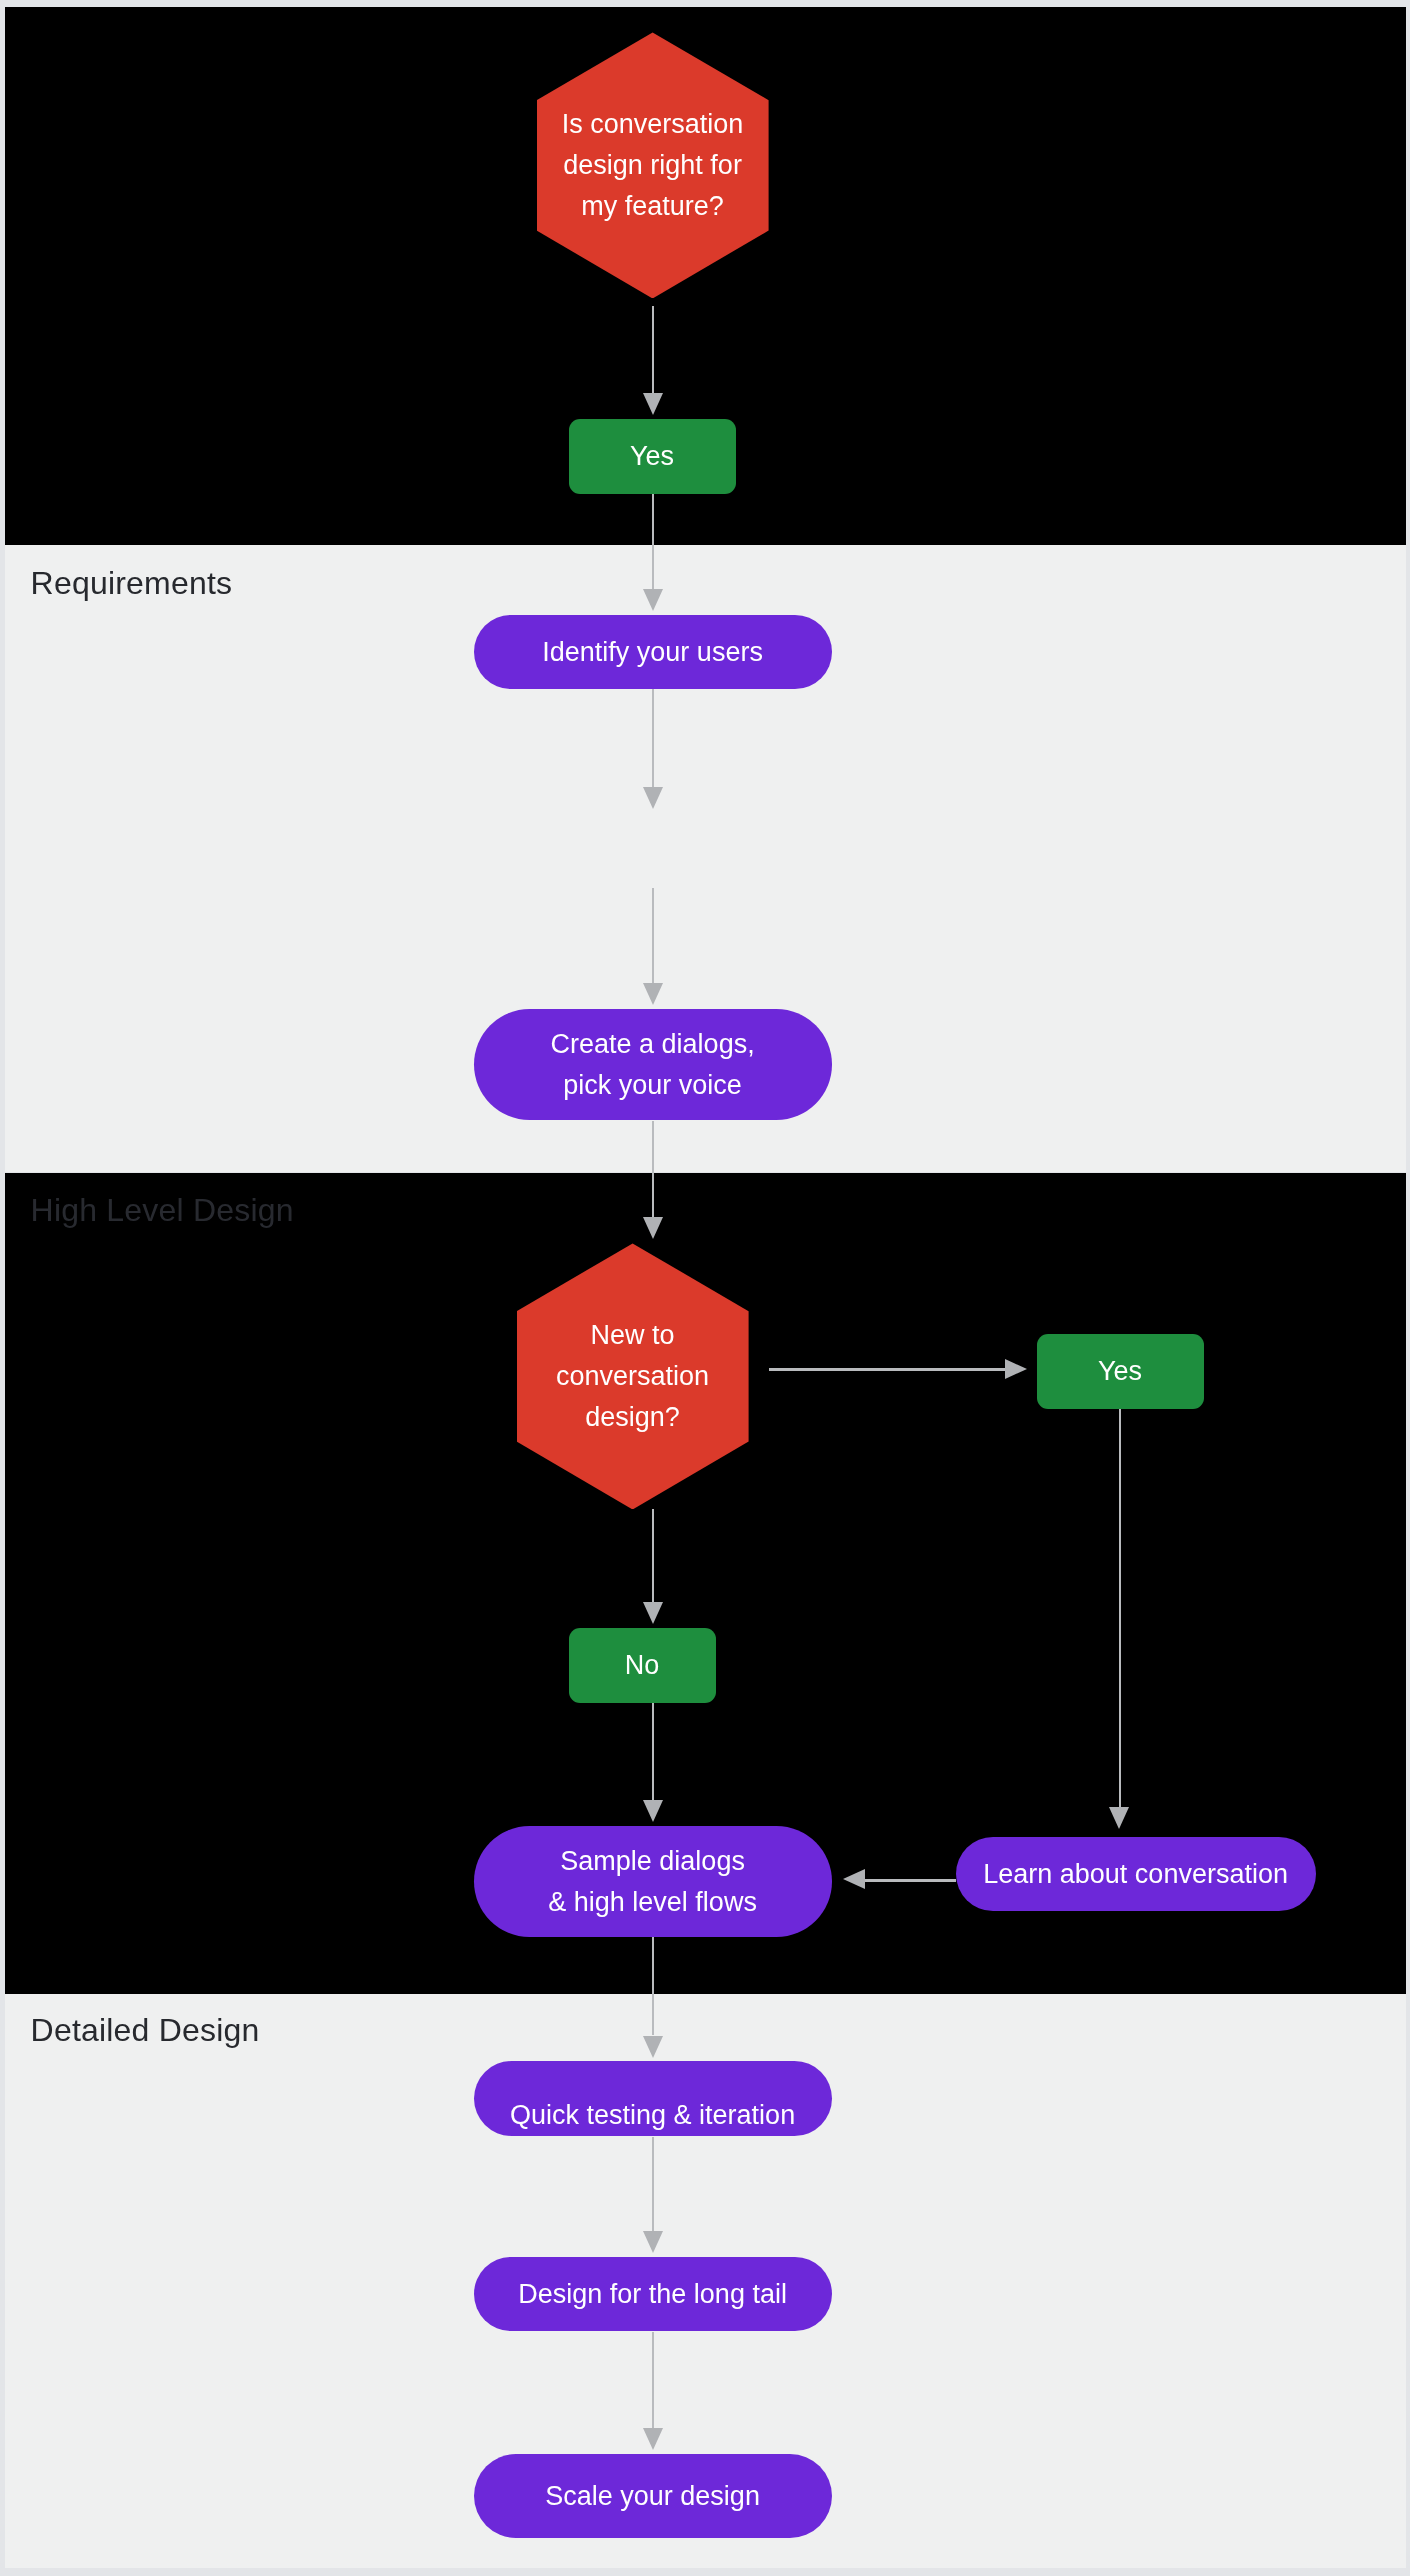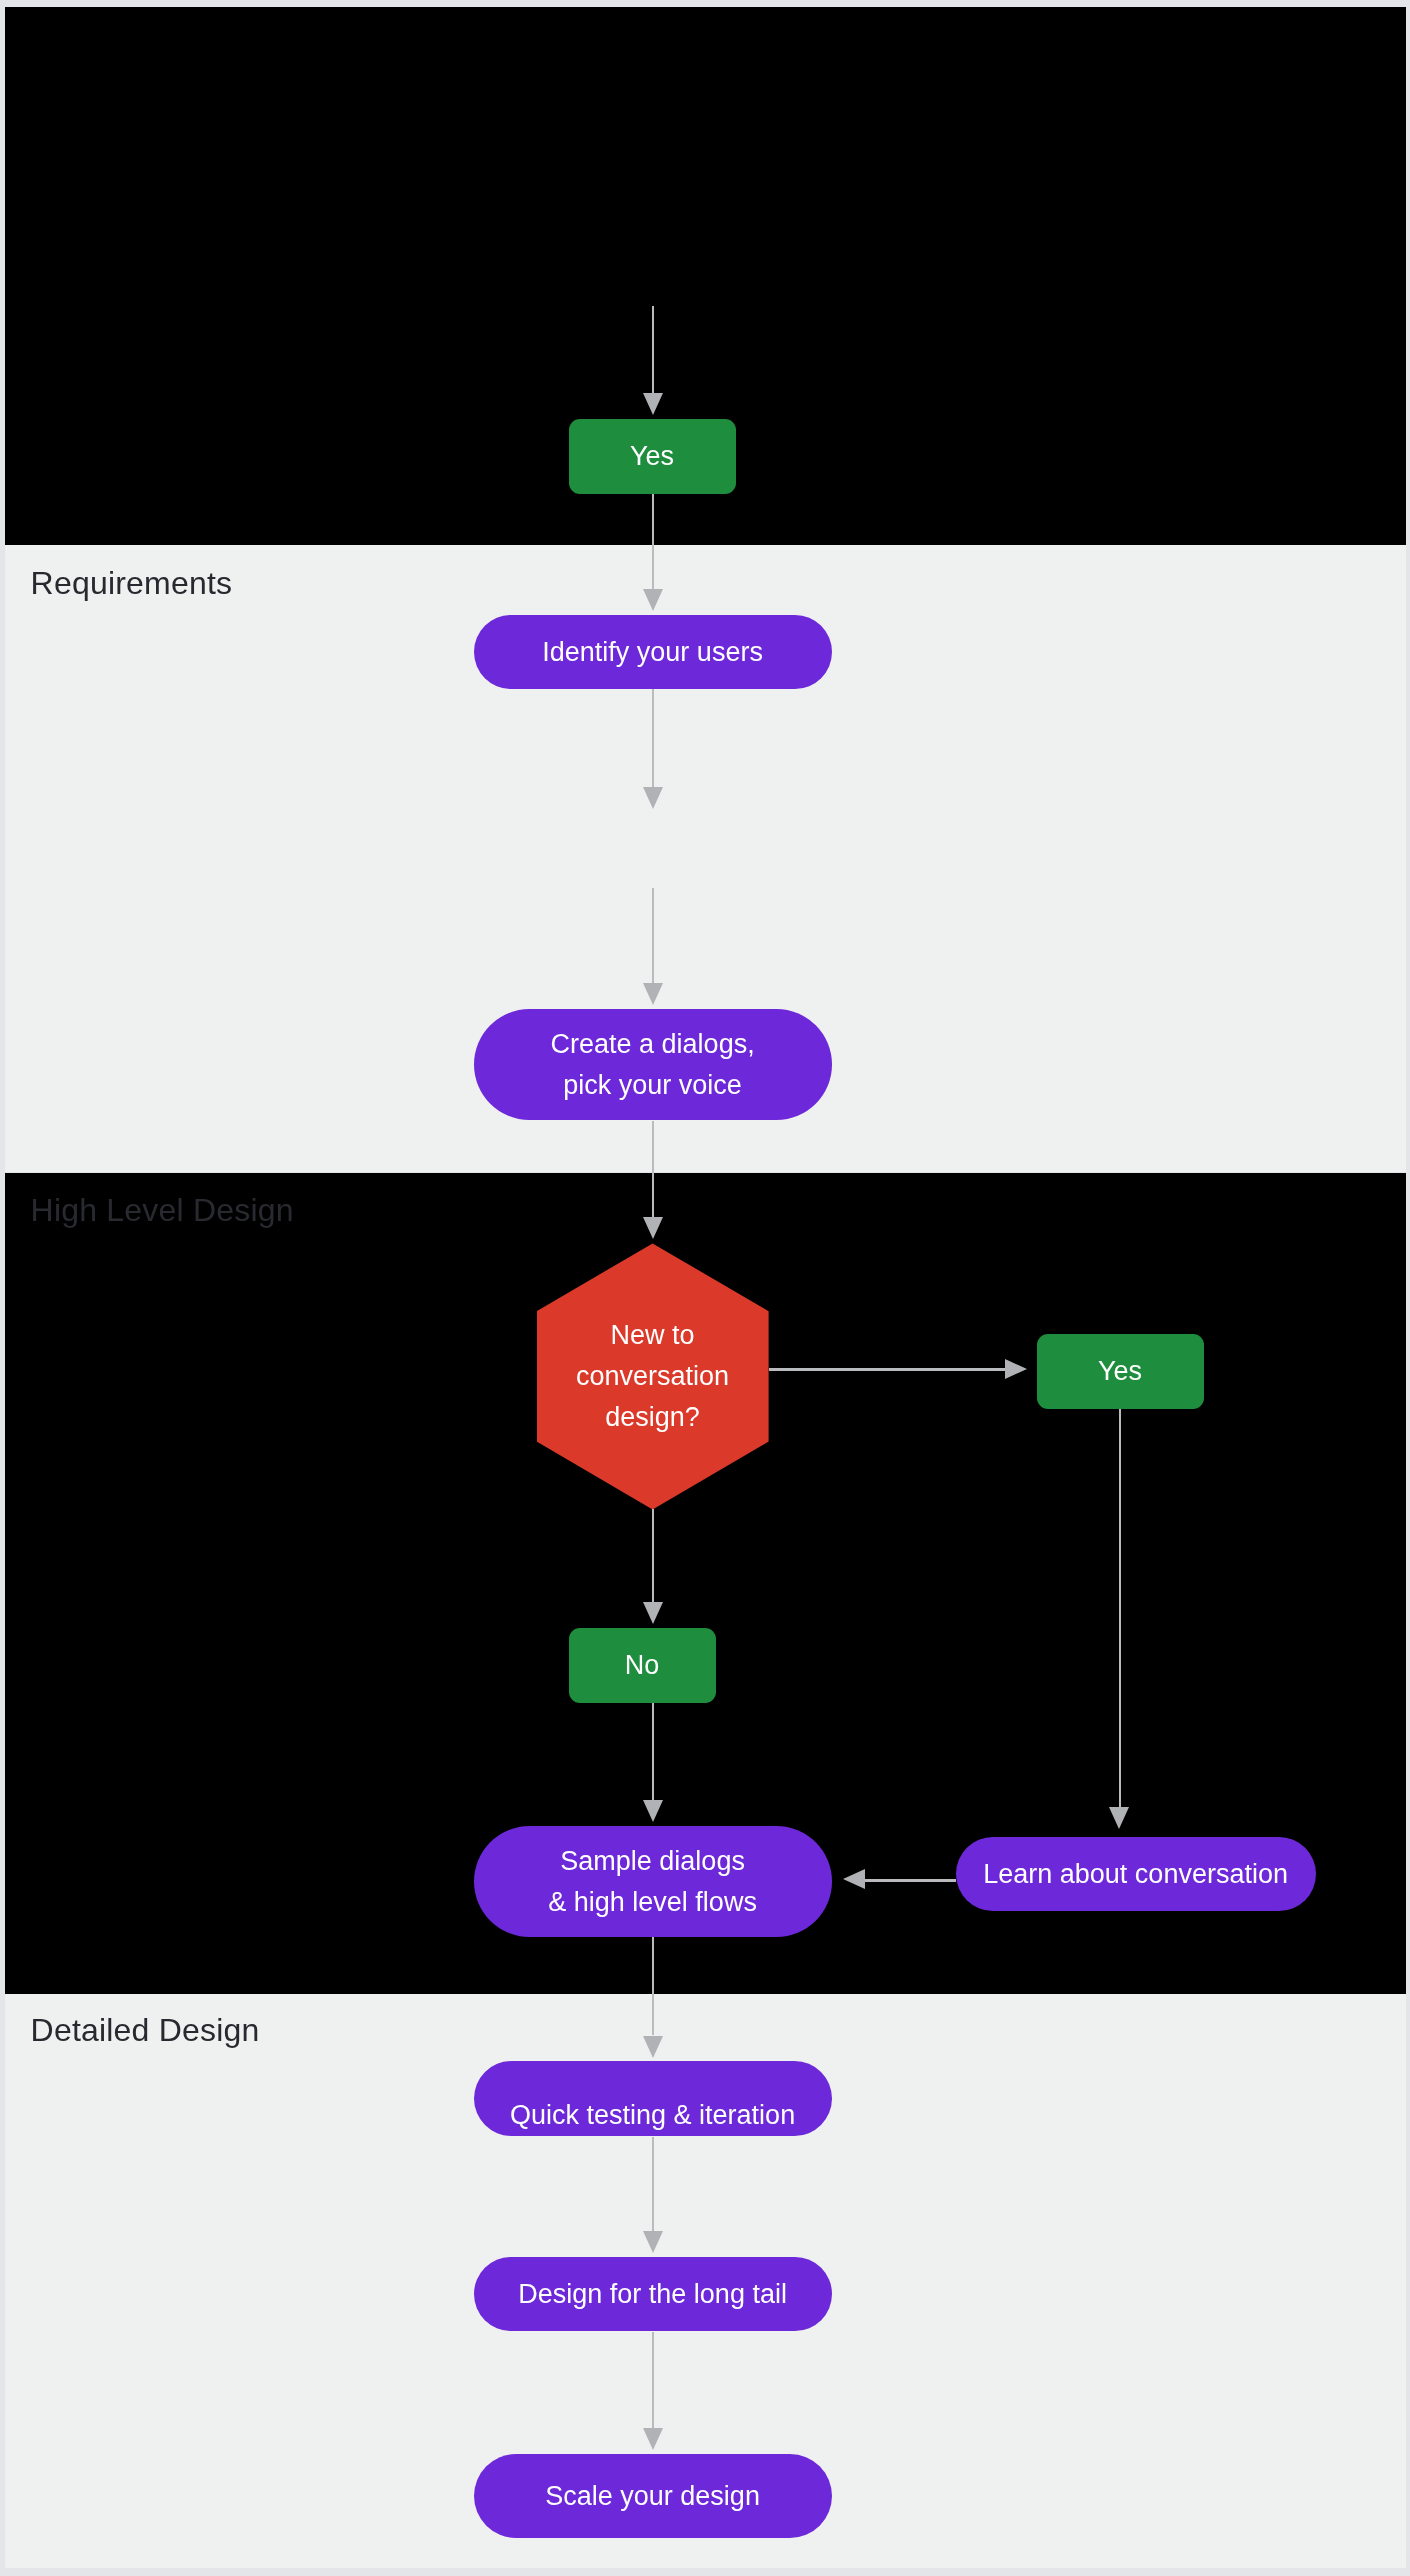--- a/index.html
+++ b/index.html
@@ -99,36 +99,41 @@
 
   <div class="line-h" style="left:764px; top:1361px; width:237px;"></div>
   <div class="head right" style="left:1000px; top:1352px;"></div>
 
   <div class="line-v" style="left:1114px; top:1402px; height:398px;"></div>
   <div class="head down" style="left:1104px; top:1800px;"></div>
 
   <div class="line-h" style="left:860px; top:1872px; width:91px;"></div>
   <div class="head left" style="left:838px; top:1862px;"></div>
 
+  <div class="node decision" style="left:532px; top:25px; width:232px; height:266px;">
+    <div>Is conversation</div>
+    <div>design right for</div>
+    <div>my feature?</div>
+  </div>
 
   <div class="node answer" style="left:564px; top:412px; width:167px; height:75px;">
     <div>Yes</div>
   </div>
 
   <div class="node step" style="left:469px; top:608px; width:358px; height:74px;">
     <div>Identify your users</div>
   </div>
 
 
   <div class="node step" style="left:469px; top:1002px; width:358px; height:111px;">
     <div>Create a dialogs,</div>
     <div>pick your voice</div>
   </div>
 
-  <div class="node decision" style="left:532px; top:1236px; width:232px; height:266px;">
+  <div class="node decision" style="left:512px; top:1236px; width:232px; height:266px;">
     <div>New to</div>
     <div>conversation</div>
     <div>design?</div>
   </div>
 
   <div class="node answer" style="left:1032px; top:1327px; width:167px; height:75px;">
     <div>Yes</div>
   </div>
 
   <div class="node answer" style="left:564px; top:1621px; width:147px; height:75px;">

